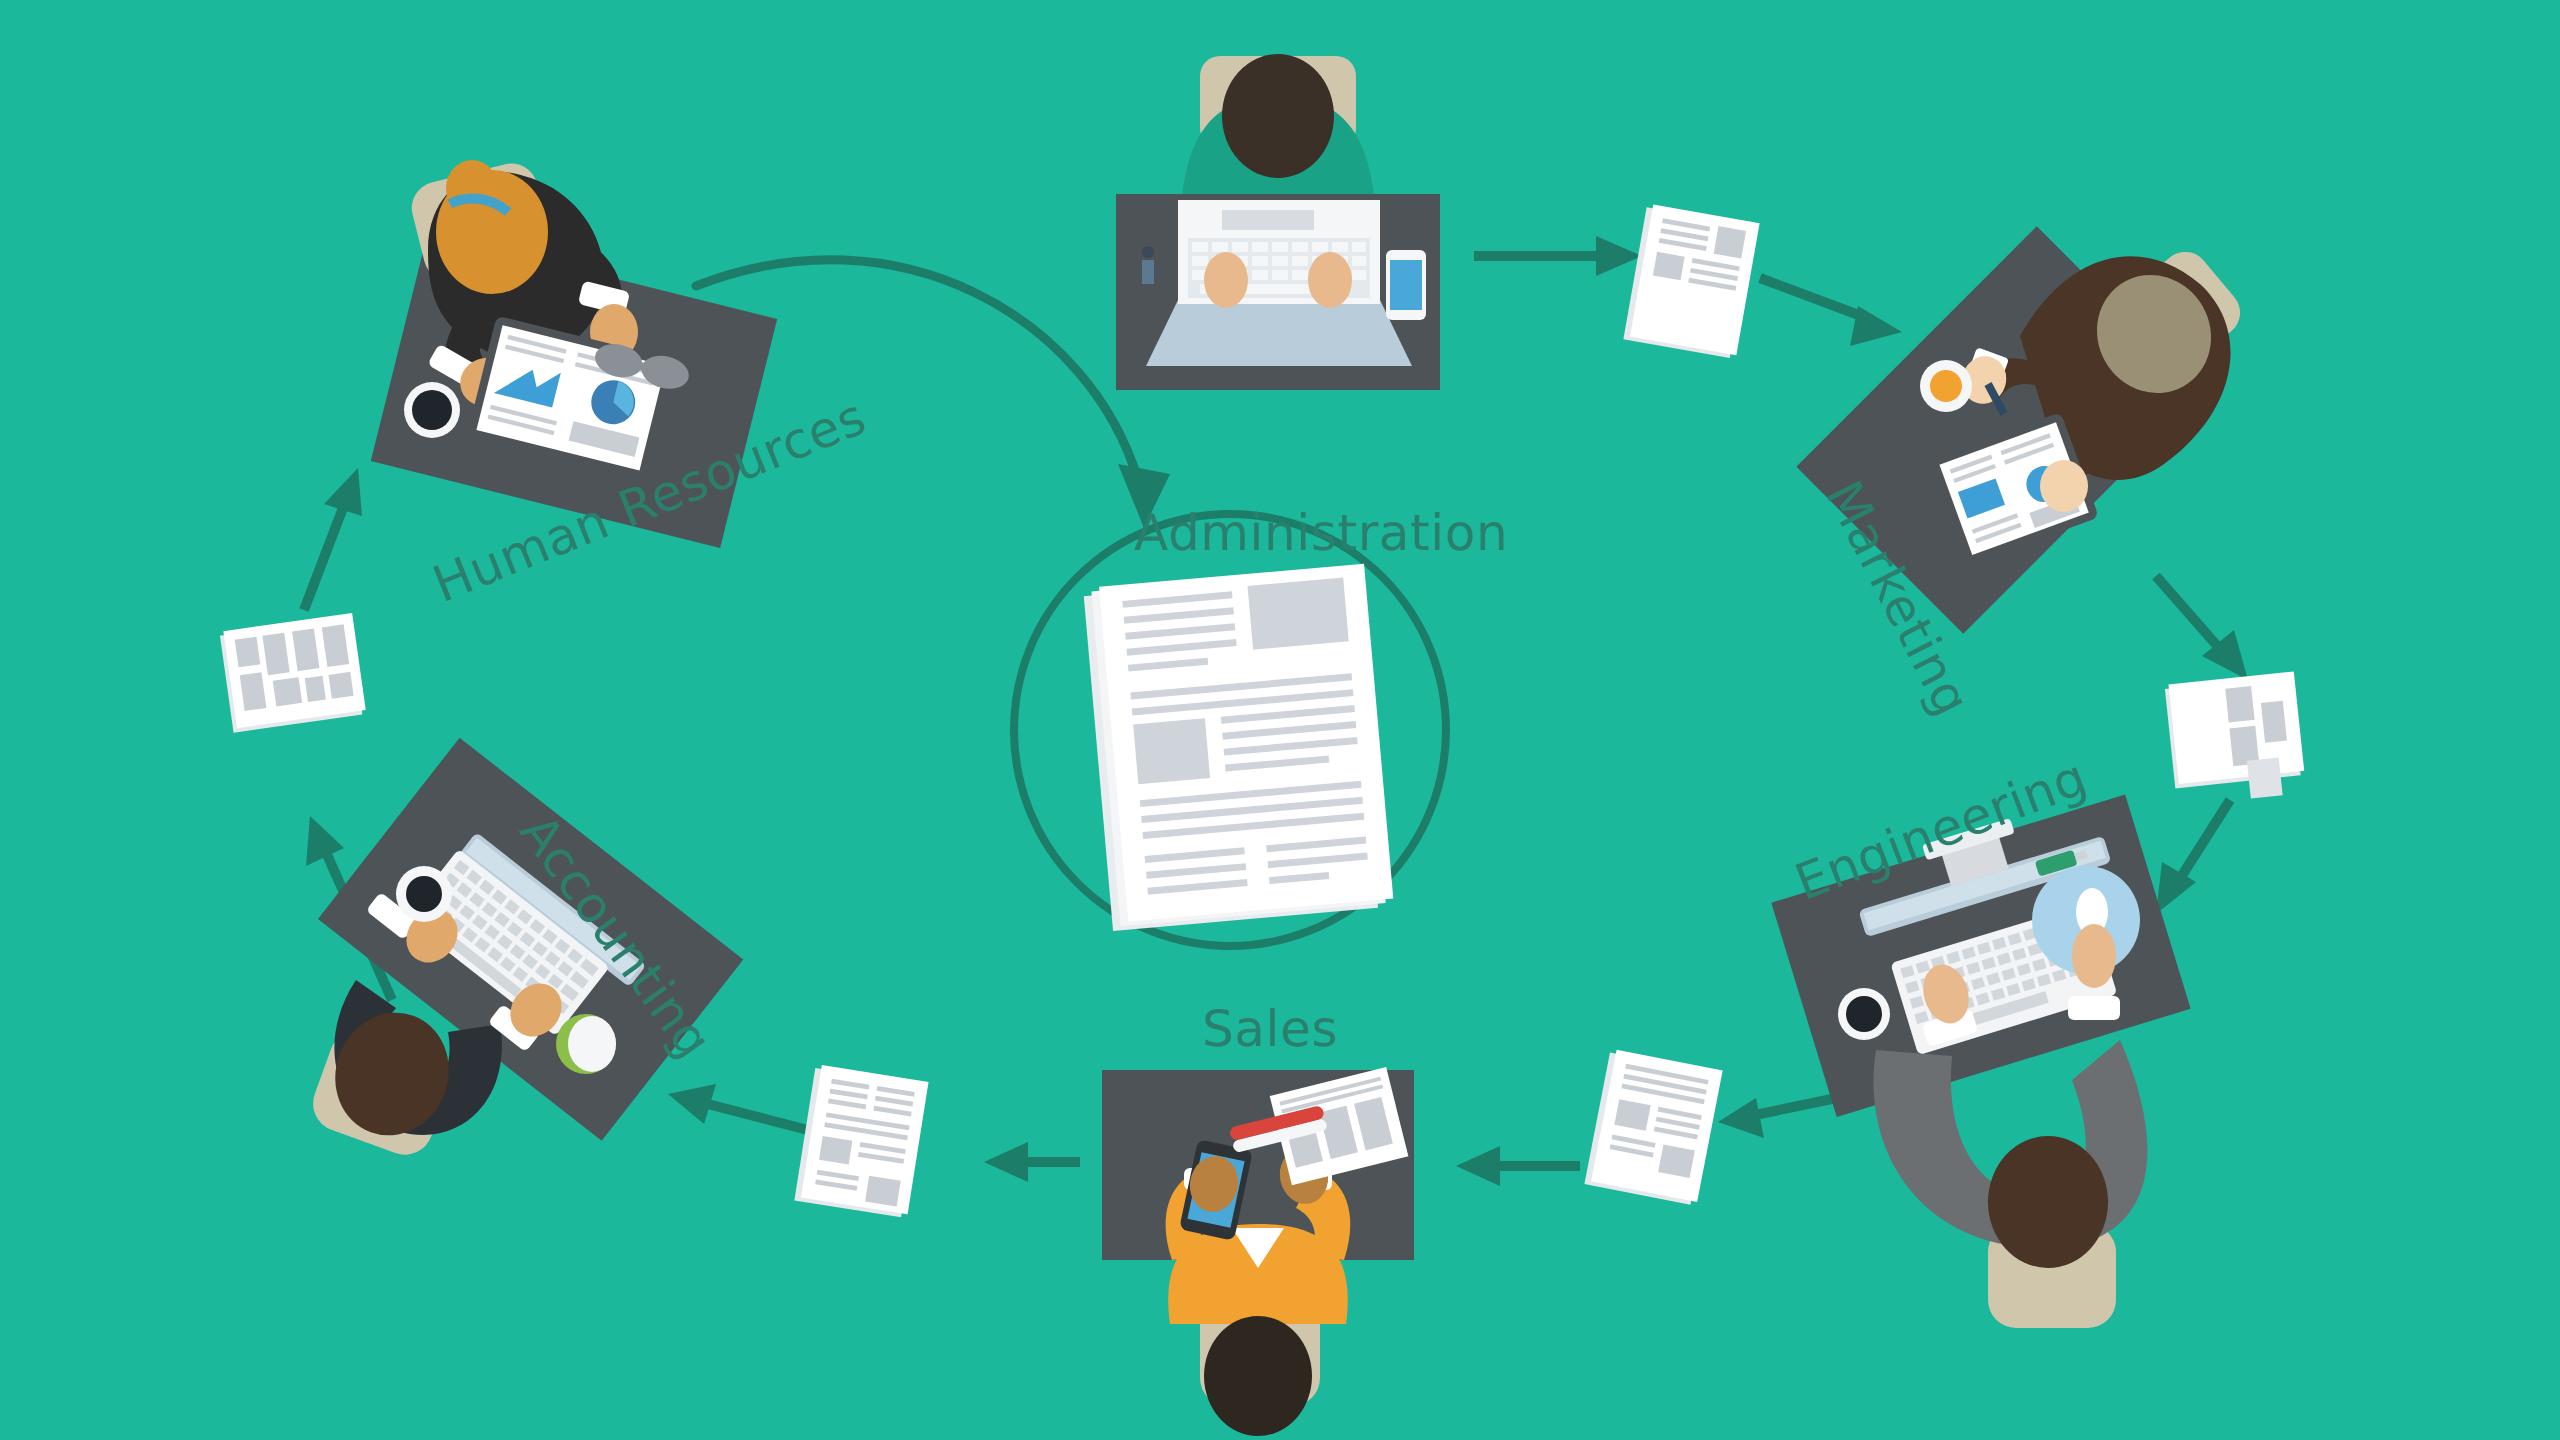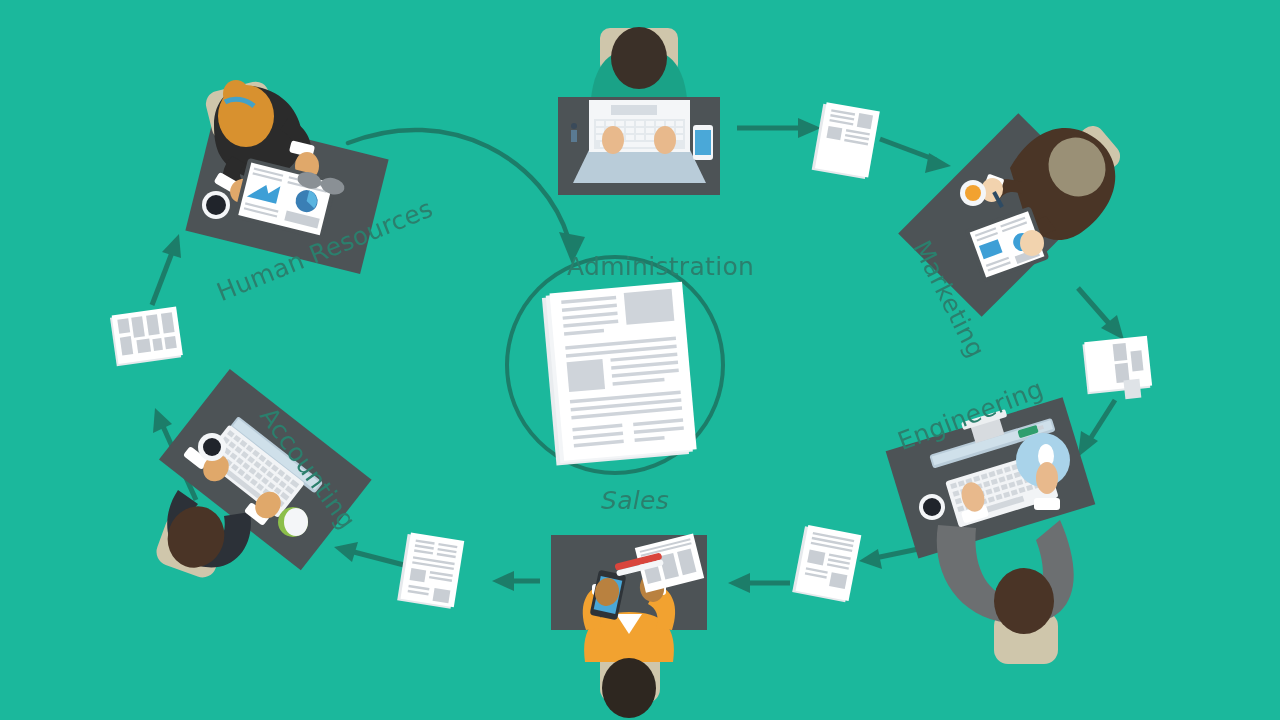--- a/index.html
+++ b/index.html
@@ -584,19 +584,19 @@
     </g>
 
   </svg>
 
   <div class="dept-label" style="left:567px; top:204px; transform:rotate(0deg);margin-top:48px;">Administration</div>
 
   <div class="dept-label" style="left:920px; top:228px; transform:rotate(63deg);">Marketing</div>
 
   <div class="dept-label" style="left:899px; top:428px; transform:rotate(-21deg);">Engineering</div>
 
-  <div class="dept-label" style="left:601px; top:486px; transform:rotate(0deg);font-style:italic;">Sales</div>
+  <div class="dept-label" style="left:601px; top:500px; transform:rotate(0deg);">Sales</div>
 
   <div class="dept-label" style="left:266px; top:396px; transform:rotate(54deg);">Accounting</div>
 
   <div class="dept-label" style="left:218px; top:279px; transform:rotate(-22deg);">Human Resources</div>
 
 </div>
 
 </body></html>

